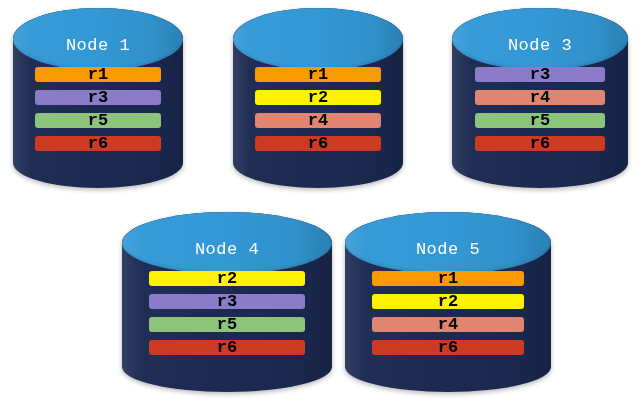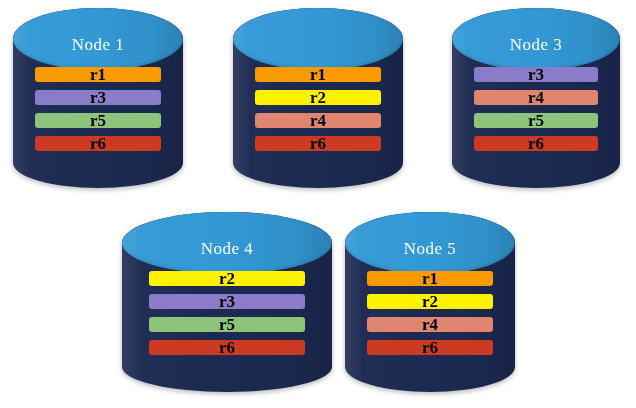--- a/index.html
+++ b/index.html
@@ -6,21 +6,21 @@
     margin: 0;
     padding: 0;
     background: #ffffff;
   }
   #canvas {
     position: relative;
     width: 636px;
     height: 408px;
     background: #ffffff;
     overflow: hidden;
-    font-family: Liberation Serif, serif;
+    font-family: Liberation Mono, monospace;
   }
 
   
   .node {
     position: absolute;
   }
   .cyl-body {
     position: absolute;
     left: 0;
     top: 0;
@@ -121,21 +121,21 @@
     <div class="cyl-top"></div>
     <div class="cyl-shade"></div>
     <div class="replicas">
       <div class="replica" style="background:#f99a00;">r1</div>
       <div class="replica" style="background:#fff200;">r2</div>
       <div class="replica" style="background:#e08570;">r4</div>
       <div class="replica" style="background:#cc3a22;">r6</div>
     </div>
   </div>
 
-  <div class="node" style="left:452px; top:8px; width:168px; height:180px;">
+  <div class="node" style="left:452px; top:8px; width:168px; height:180px;padding-left:8px;">
     <div class="cyl-body"></div>
     <div class="cyl-top"></div>
     <div class="cyl-shade"></div>
     <div class="node-label">Node  3</div>
     <div class="replicas">
       <div class="replica" style="background:#8a7cc8;">r3</div>
       <div class="replica" style="background:#e08570;">r4</div>
       <div class="replica" style="background:#8cc47c;">r5</div>
       <div class="replica" style="background:#cc3a22;">r6</div>
     </div>
@@ -147,21 +147,21 @@
     <div class="cyl-shade"></div>
     <div class="node-label">Node  4</div>
     <div class="replicas">
       <div class="replica" style="background:#fff200;">r2</div>
       <div class="replica" style="background:#8a7cc8;">r3</div>
       <div class="replica" style="background:#8cc47c;">r5</div>
       <div class="replica" style="background:#cc3a22;">r6</div>
     </div>
   </div>
 
-  <div class="node" style="left:345px; top:212px; width:170px; height:180px;">
+  <div class="node" style="left:345px; top:212px; width:170px; height:180px;padding-left:36px;">
     <div class="cyl-body"></div>
     <div class="cyl-top"></div>
     <div class="cyl-shade"></div>
     <div class="node-label">Node  5</div>
     <div class="replicas">
       <div class="replica" style="background:#f99a00;">r1</div>
       <div class="replica" style="background:#fff200;">r2</div>
       <div class="replica" style="background:#e08570;">r4</div>
       <div class="replica" style="background:#cc3a22;">r6</div>
     </div>

